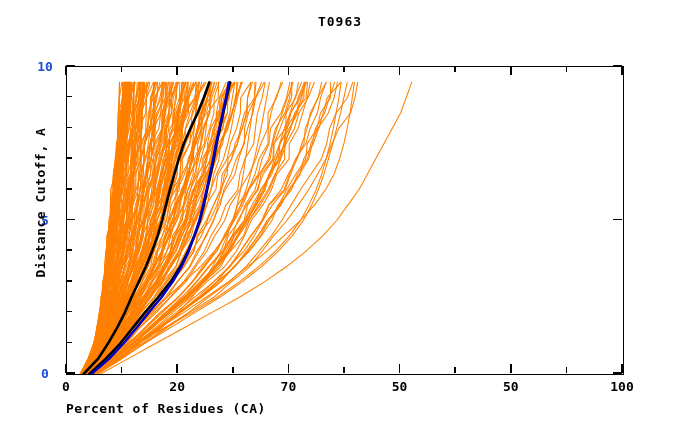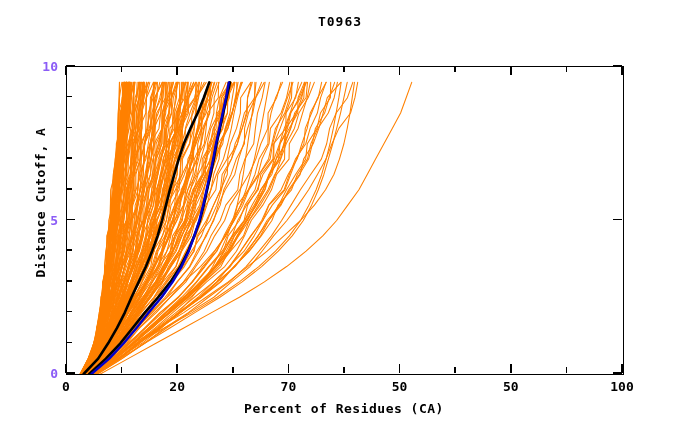--- a/index.html
+++ b/index.html
@@ -13,21 +13,21 @@
     font-family:"DejaVu Sans Mono","Liberation Mono",monospace;
   }
 
   #plot-area{
     position:absolute;left:66px;top:66px;width:556px;height:307px;
     border:1.6px solid #000000;box-sizing:content-box;background:#ffffff;
   }
   #curves-svg{position:absolute;left:0;top:0;width:556px;height:307px;display:block;}
 
   #x-axis-label{
-    position:absolute;left:66px;top:401px;width:556px;text-align:center;
+    position:absolute;left:66px;top:401px;width:556px;
     font-size:13px;font-weight:bold;color:#000000;letter-spacing:0.5px;
     font-family:"DejaVu Sans Mono","Liberation Mono",monospace;
   }
   #y-axis-label{
     position:absolute;left:-110px;top:195px;width:300px;text-align:center;
     font-size:13px;font-weight:bold;color:#000000;letter-spacing:0.5px;
     transform:rotate(-90deg);transform-origin:center center;
     font-family:"DejaVu Sans Mono","Liberation Mono",monospace;
   }
 
@@ -38,22 +38,22 @@
   .y-tick-major{position:absolute;height:1.6px;width:9px;background:#000;left:66px;}
   .y-tick-minor{position:absolute;height:1.6px;width:6px;background:#000;left:66px;}
   .y-tick-right-major{position:absolute;height:1.6px;width:9px;background:#000;left:613px;}
 
   .x-tick-label{
     position:absolute;top:379px;font-size:13px;font-weight:bold;color:#000;
     text-align:center;width:44px;
     font-family:"DejaVu Sans Mono","Liberation Mono",monospace;
   }
   .y-tick-label{
-    position:absolute;font-size:13px;font-weight:bold;color:#8b5cf6;
-    text-align:right;width:26px;left:32px;
+    position:absolute;font-size:13px;font-weight:bold;color:#1d4ed8;
+    text-align:center;width:26px;left:32px;
     font-family:"DejaVu Sans Mono","Liberation Mono",monospace;
   }
 </style>
 </head>
 <body>
 
 <div id="plot-root">
 
   <div id="chart-title">T0963</div>
 

